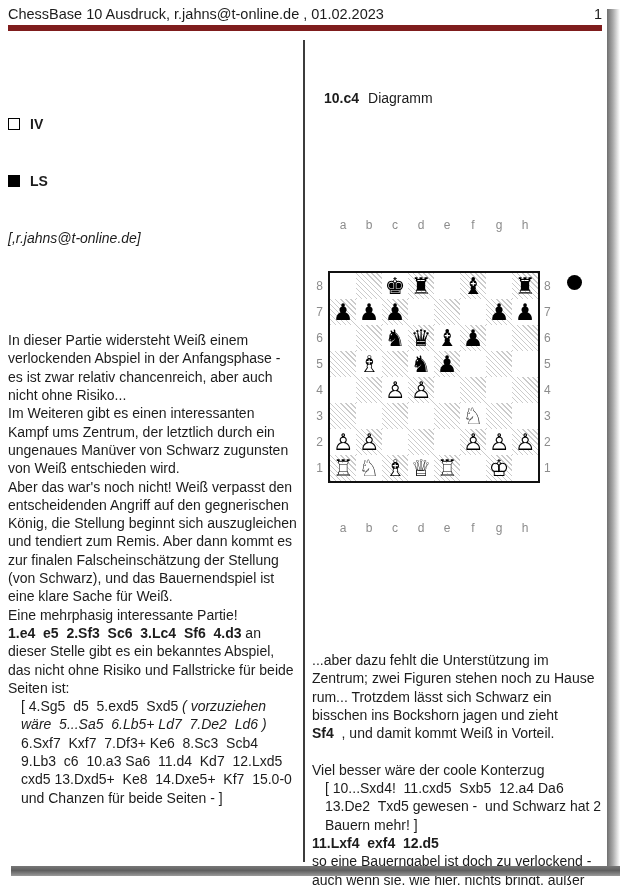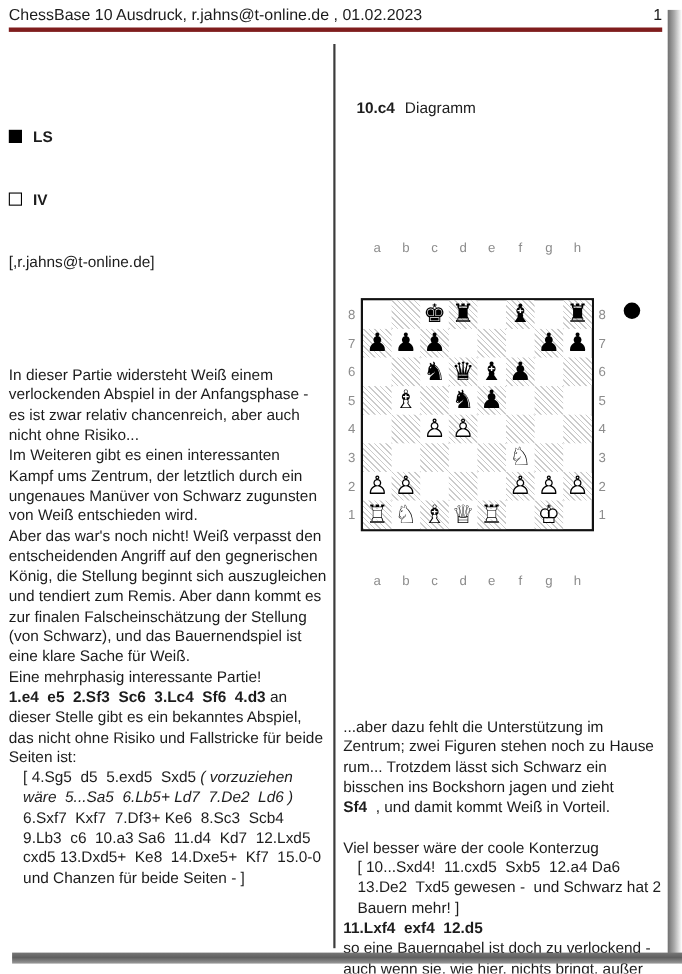--- a/index.html
+++ b/index.html
@@ -14,40 +14,40 @@
     position:absolute;left:607px;top:9px;width:13px;height:861px;
     background:linear-gradient(90deg,#6f6f6f 0%,#a9a9a9 45%,#e9e9e9 85%,#fff 100%);
   }
   .shadow-bottom{
     position:absolute;left:11px;top:866px;width:609px;height:10px;
     background:linear-gradient(180deg,#777 0%,#5f5f5f 45%,#9a9a9a 100%);
   }
   .header{
     position:absolute;left:8px;top:6px;width:594px;
     display:flex;justify-content:space-between;align-items:flex-end;
-    font-size:14.5px;border-bottom:4px solid #7f1d1d;padding-bottom:3px;
+    font-size:14.5px;border-bottom:6px solid #7f1d1d;padding-bottom:3px;
   }
   .divider{position:absolute;left:303px;top:40px;width:1.5px;height:822px;background:#3c3c3c}
   .col{position:absolute;top:40px;font-size:14px;line-height:18.3px;white-space:pre-wrap}
   .col-left{left:8px;width:290px}
   .col-right{left:312px;width:291px}
   .para{margin:0}
   .b{font-weight:bold}
   .i{font-style:italic}
   .var{padding-left:13px}
   .gap-top{margin-top:18.3px}
   
   .gh{line-height:19px}
   .eco{text-align:right;font-weight:bold;padding-right:3px}
   .player{display:flex;align-items:center;gap:10px;font-weight:bold}
   .sq{width:12px;height:12px;flex:0 0 auto}
   .sq-w{border:1.7px solid #000;box-sizing:border-box;background:#fff}
   .sq-b{background:#000}
   .meta{display:flex;justify-content:space-between}
-  .annot{}
+  .annot{font-style:italic}
   .paras{margin-top:9px}
   
   .diag-move-line{margin:12px}
   .diag-caption{margin-left:9px}
   .diagram{margin-top:5px;width:fit-content}
   .files{display:flex;margin-left:18px;color:#8c8c8c;font-size:12px;height:17px;align-items:flex-end;padding-bottom:2px}
   .files span{width:26px;text-align:center;line-height:13px}
   .files.bottom{align-items:flex-start;padding-bottom:0;padding-top:2px}
   .mid{display:flex}
   .ranks{display:flex;flex-direction:column;width:16px;color:#8c8c8c;font-size:12px;padding-top:2px}
@@ -74,26 +74,26 @@
 <div class="page">
 
   <div class="header">
     <span>ChessBase 10 Ausdruck, r.jahns@t-online.de , 01.02.2023</span>
     <span>1</span>
   </div>
 
   <div class="col col-left">
     <div class="gh">
       <div class="player">
+        <span class="sq sq-w"></span>
+        <span>IV</span>
+      </div>
+      <div class="player">
         <span class="sq sq-b"></span>
         <span>LS</span>
-      </div>
-      <div class="player">
-        <span class="sq sq-w"></span>
-        <span>IV</span>
       </div>
       <div class="annot">[,r.jahns@t-online.de]</div>
     </div>
     <div class="paras"><p class="para"><span>In dieser Partie widersteht Weiß einem verlockenden Abspiel in der Anfangsphase - es ist zwar relativ chancenreich, aber auch nicht ohne Risiko...</span></p><p class="para"><span>Im Weiteren gibt es einen interessanten Kampf ums Zentrum, der letztlich durch ein ungenaues Manüver von Schwarz zugunsten von Weiß entschieden wird.</span></p><p class="para"><span>Aber das war's noch nicht! Weiß verpasst den entscheidenden Angriff auf den gegnerischen König, die Stellung beginnt sich auszugleichen und tendiert zum Remis. Aber dann kommt es zur finalen Falscheinschätzung der Stellung (von Schwarz), und das Bauernendspiel ist eine klare Sache für Weiß.</span></p><p class="para"><span>Eine mehrphasig interessante Partie!</span></p><p class="para"><span class="b">1.e4  e5  2.Sf3  Sc6  3.Lc4  Sf6  4.d3</span><span> an dieser Stelle gibt es ein bekanntes Abspiel, das nicht ohne Risiko und Fallstricke für beide Seiten ist:</span></p><p class="para var"><span>[ 4.Sg5  d5  5.exd5  Sxd5 </span><span class="i">( vorzuziehen wäre  5...Sa5  6.Lb5+ Ld7  7.De2  Ld6 ) </span><span>6.Sxf7  Kxf7  7.Df3+ Ke6  8.Sc3  Scb4  9.Lb3  c6  10.a3 Sa6  11.d4  Kd7  12.Lxd5  cxd5 13.Dxd5+  Ke8  14.Dxe5+  Kf7  15.0-0 und Chanzen für beide Seiten - ]</span></p></div>
   </div>
 
   <div class="divider"></div>
 
   <div class="col col-right">
     <p class="diag-move-line"><span class="b">10.c4</span><span class="diag-caption">Diagramm</span></p>

